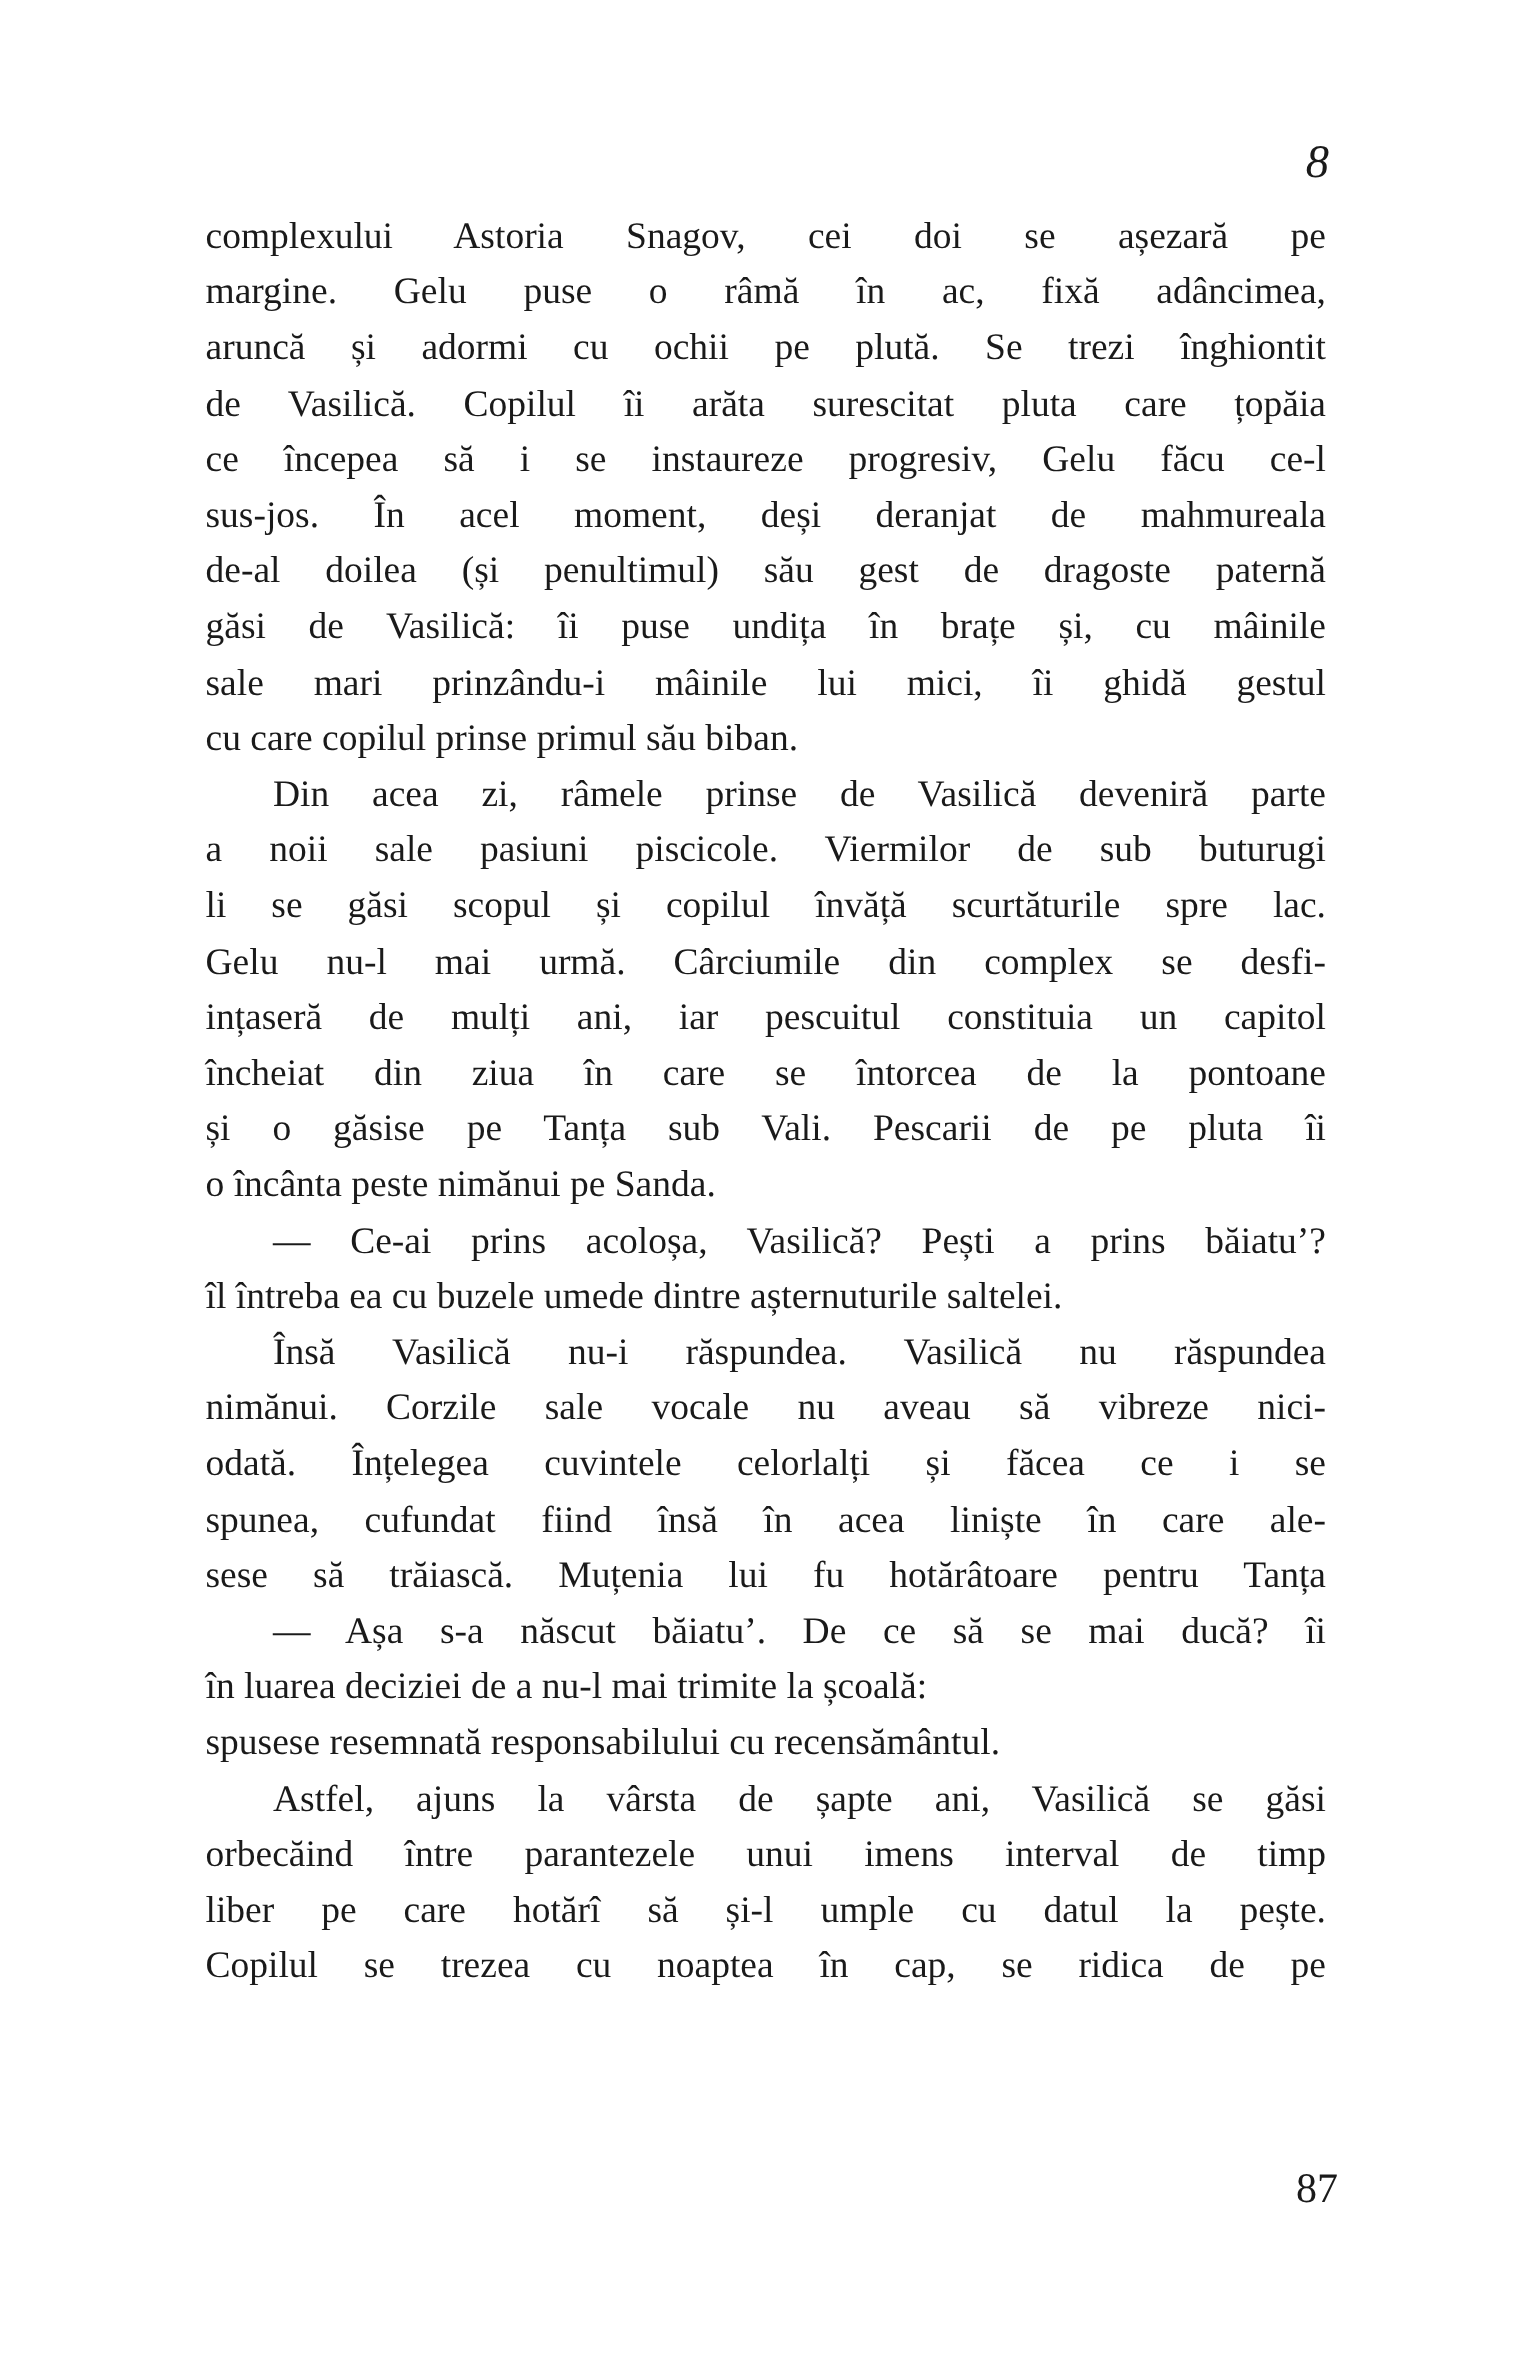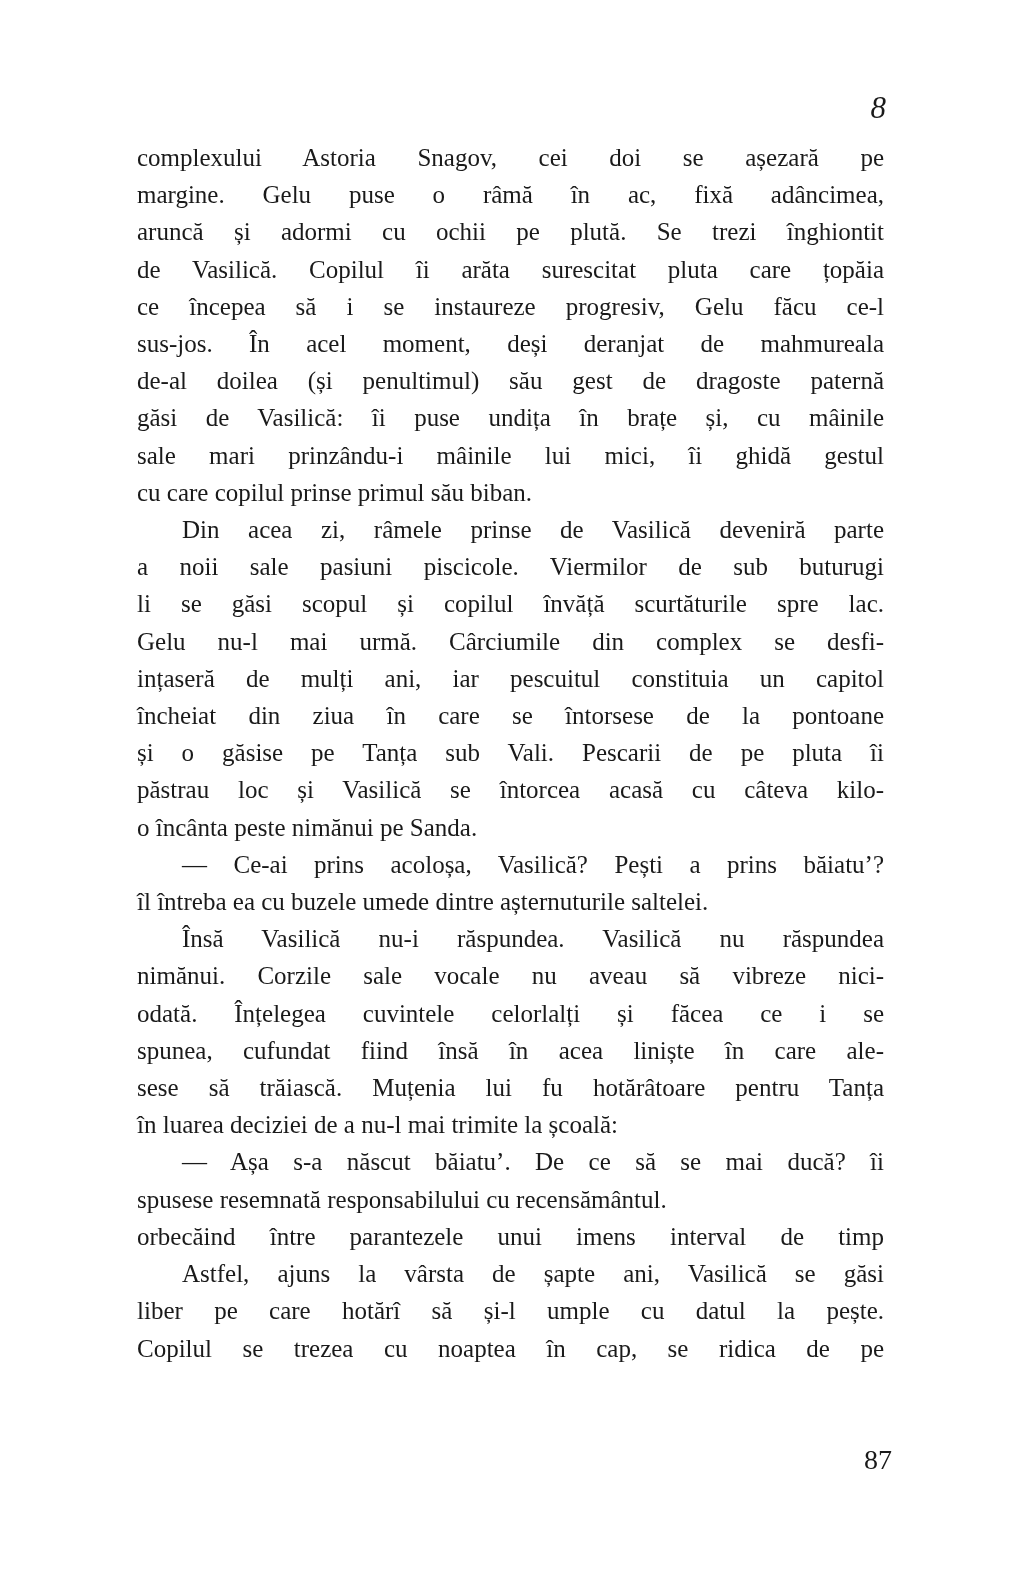--- a/index.html
+++ b/index.html
@@ -66,34 +66,33 @@
       <div class="line">sus-jos. În acel moment, deși deranjat de mahmureala</div>
       <div class="line">de-al doilea (și penultimul) său gest de dragoste paternă</div>
       <div class="line">găsi de Vasilică: îi puse undița în brațe și, cu mâinile</div>
       <div class="line">sale mari prinzându-i mâinile lui mici, îi ghidă gestul</div>
       <div class="line last">cu care copilul prinse primul său biban.</div>
       <div class="line indent">Din acea zi, râmele prinse de Vasilică deveniră parte</div>
       <div class="line">a noii sale pasiuni piscicole. Viermilor de sub buturugi</div>
       <div class="line">li se găsi scopul și copilul învăță scurtăturile spre lac.</div>
       <div class="line">Gelu nu-l mai urmă. Cârciumile din complex se desfi-</div>
       <div class="line">ințaseră de mulți ani, iar pescuitul constituia un capitol</div>
-      <div class="line">încheiat din ziua în care se întorsese de la pontoane</div>
+      <div class="line">încheiat din ziua în care se întorcea de la pontoane</div>
       <div class="line">și o găsise pe Tanța sub Vali. Pescarii de pe pluta îi</div>
-      <div class="line">păstrau loc și Vasilică se întorcea acasă cu câteva kilo-</div>
       <div class="line last">o încânta peste nimănui pe Sanda.</div>
       <div class="line indent">— Ce-ai prins acoloșa, Vasilică? Pești a prins băiatu’?</div>
       <div class="line last">îl întreba ea cu buzele umede dintre așternuturile saltelei.</div>
       <div class="line indent">Însă Vasilică nu-i răspundea. Vasilică nu răspundea</div>
       <div class="line">nimănui. Corzile sale vocale nu aveau să vibreze nici-</div>
       <div class="line">odată. Înțelegea cuvintele celorlalți și făcea ce i se</div>
       <div class="line">spunea, cufundat fiind însă în acea liniște în care ale-</div>
       <div class="line">sese să trăiască. Muțenia lui fu hotărâtoare pentru Tanța</div>
+      <div class="line indent">— Așa s-a născut băiatu’. De ce să se mai ducă? îi</div>
       <div class="line last">în luarea deciziei de a nu-l mai trimite la școală:</div>
-      <div class="line indent">— Așa s-a născut băiatu’. De ce să se mai ducă? îi</div>
       <div class="line last">spusese resemnată responsabilului cu recensământul.</div>
+      <div class="line indent">Astfel, ajuns la vârsta de șapte ani, Vasilică se găsi</div>
       <div class="line">orbecăind între parantezele unui imens interval de timp</div>
-      <div class="line indent">Astfel, ajuns la vârsta de șapte ani, Vasilică se găsi</div>
       <div class="line">liber pe care hotărî să și-l umple cu datul la pește.</div>
       <div class="line">Copilul se trezea cu noaptea în cap, se ridica de pe</div>
     </div>
 
   <div class="folio-bottom">87</div>
 </div>
 
 </body></html>

